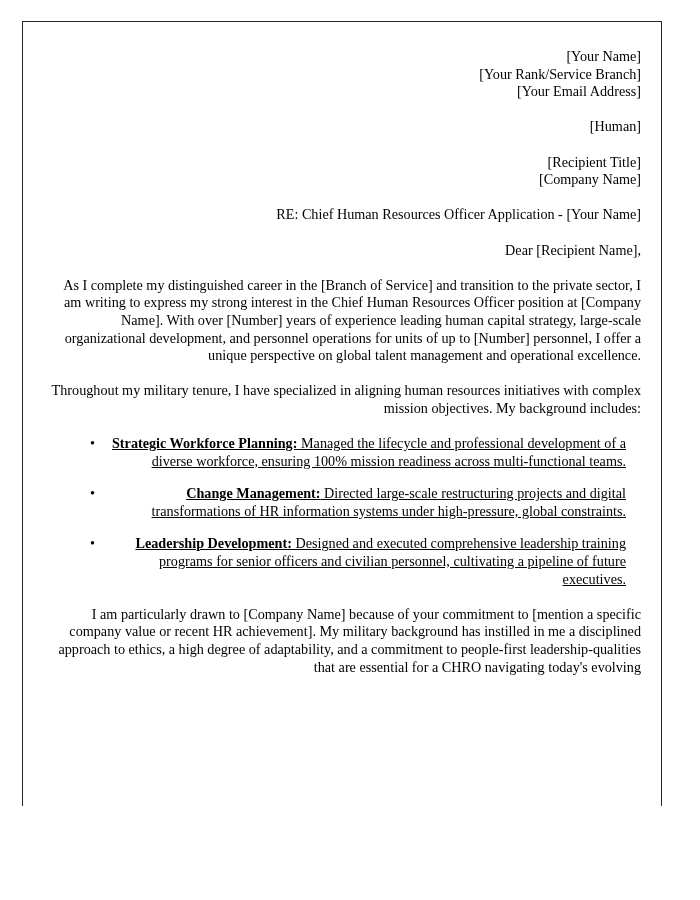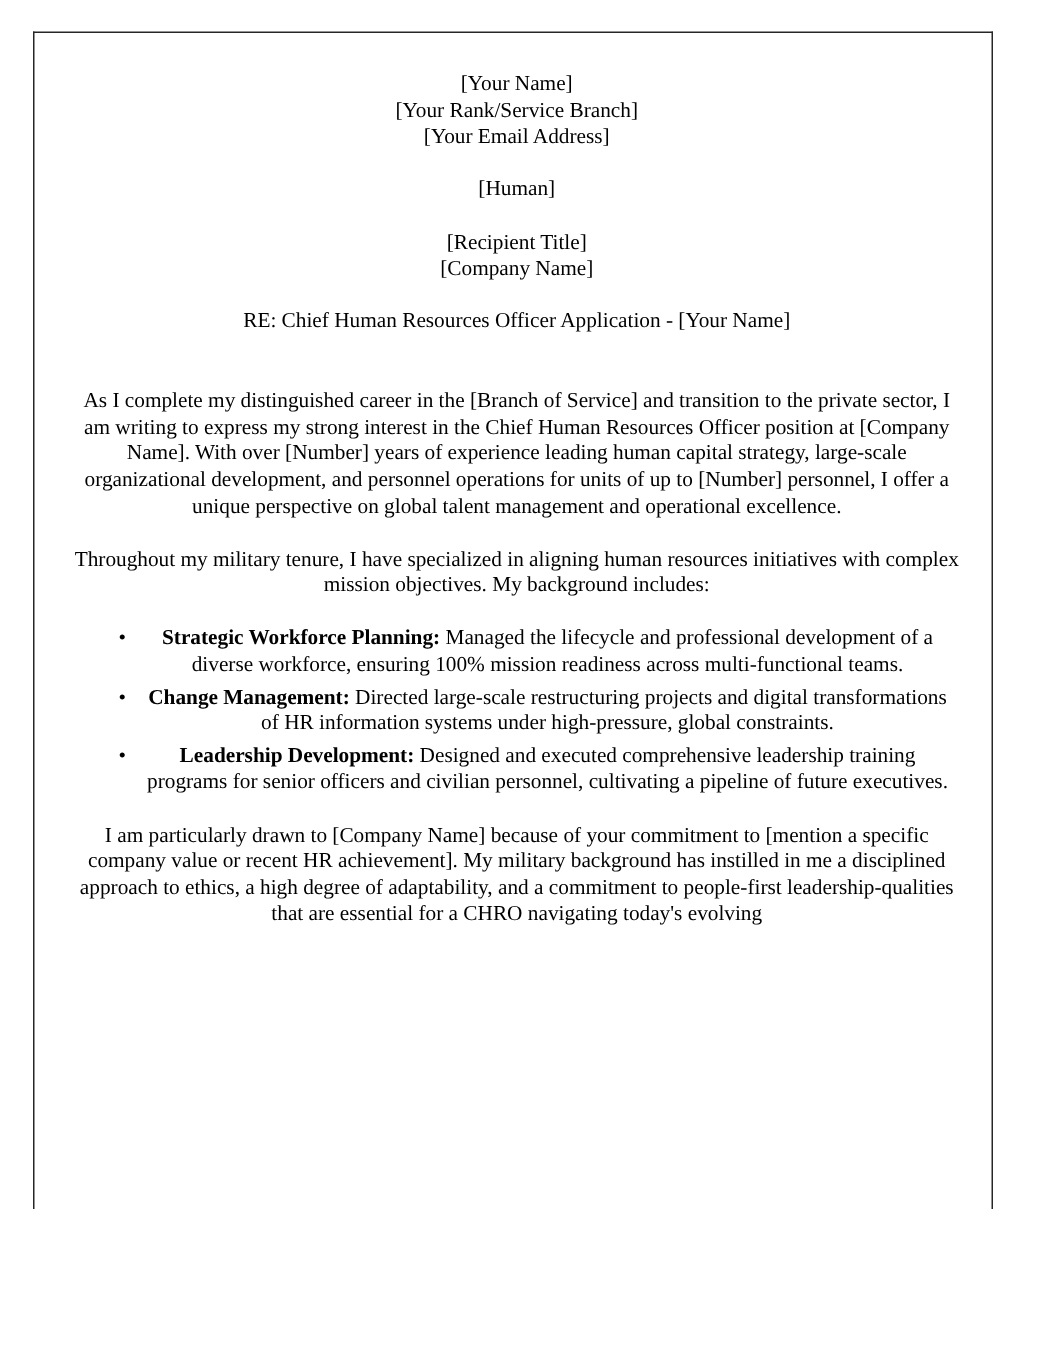--- a/index.html
+++ b/index.html
@@ -26,21 +26,21 @@
     background: #ffffff;
   }
   .page-inner {
     padding: 26px 20px 0 25px;
     box-sizing: border-box;
   }
   .doc-text {
     font-size: 14.2px;
     line-height: 17.6px;
     color: #000000;
-    text-align: center;
+    text-align: right;
   }
   .addr-block {
     margin: 0;
   }
   .addr-line {
     display: block;
     white-space: pre;
   }
   .blank-line {
     display: block;
@@ -50,23 +50,24 @@
     margin: 0 0 17.6px 0;
     line-height: 17.6px;
   }
   ul.bullets {
     margin: 0 0 17.6px 0;
     padding-left: 41px;
     list-style: none;
   }
   ul.bullets li {
     position: relative;
-    margin: 4px;
+    margin: 15px;
     line-height: 17.6px;
     padding-left: 0;
+    text-decoration: underline;
   }
   ul.bullets li::before {
     content: "\2022";
     position: absolute;
     left: -14px;
     top: 0;
     font-size: 14.2px;
     line-height: 17.6px;
   }
   .lead {
@@ -99,20 +100,23 @@
     </div>
 
     <span class="blank-line"></span>
 
     <div class="addr-block">
       <span class="addr-line">RE: Chief Human Resources Officer Application - [Your Name]</span>
     </div>
 
     <span class="blank-line"></span>
 
+    <div class="addr-block">
+      <span class="addr-line">Dear [Recipient Name],</span>
+    </div>
 
     <span class="blank-line"></span>
 
     <p class="para">As I complete my distinguished career in the [Branch of Service] and transition to the private sector, I am writing to express my strong interest in the Chief Human Resources Officer position at [Company Name]. With over [Number] years of experience leading human capital strategy, large-scale organizational development, and personnel operations for units of up to [Number] personnel, I offer a unique perspective on global talent management and operational excellence.</p>
 
     <p class="para">Throughout my military tenure, I have specialized in aligning human resources initiatives with complex mission objectives. My background includes:</p>
 
     <ul class="bullets">
       <li><span class="lead">Strategic Workforce Planning:</span><span> Managed the lifecycle and professional development of a diverse workforce, ensuring 100% mission readiness across multi-functional teams.</span></li>
       <li><span class="lead">Change Management:</span><span> Directed large-scale restructuring projects and digital transformations of HR information systems under high-pressure, global constraints.</span></li>

